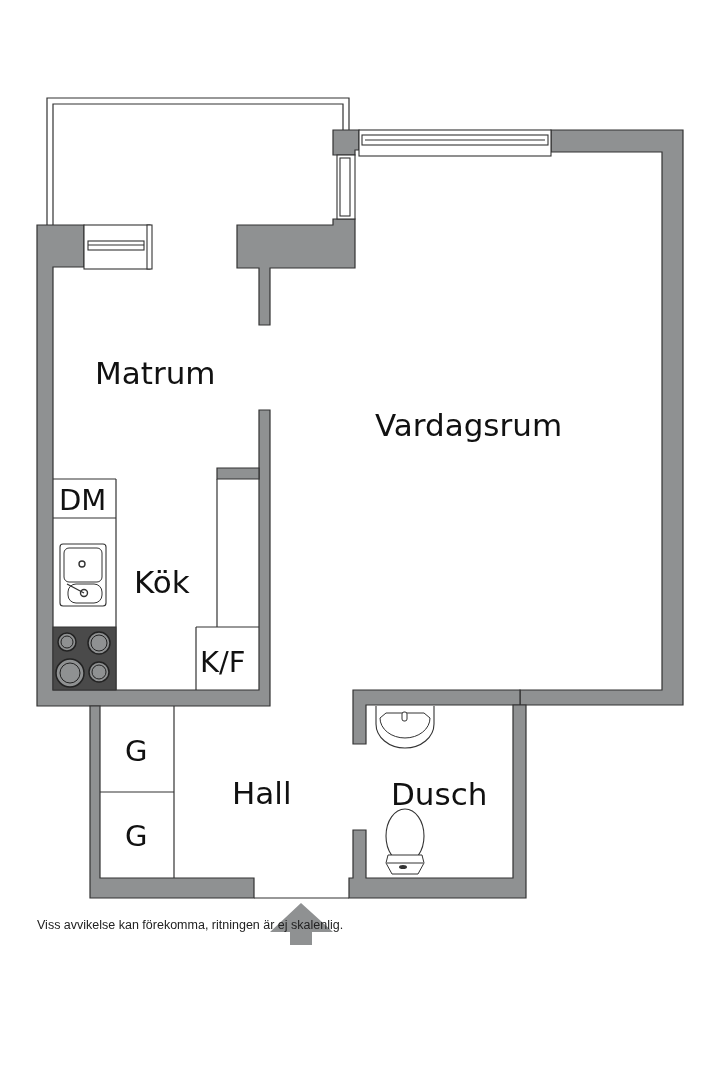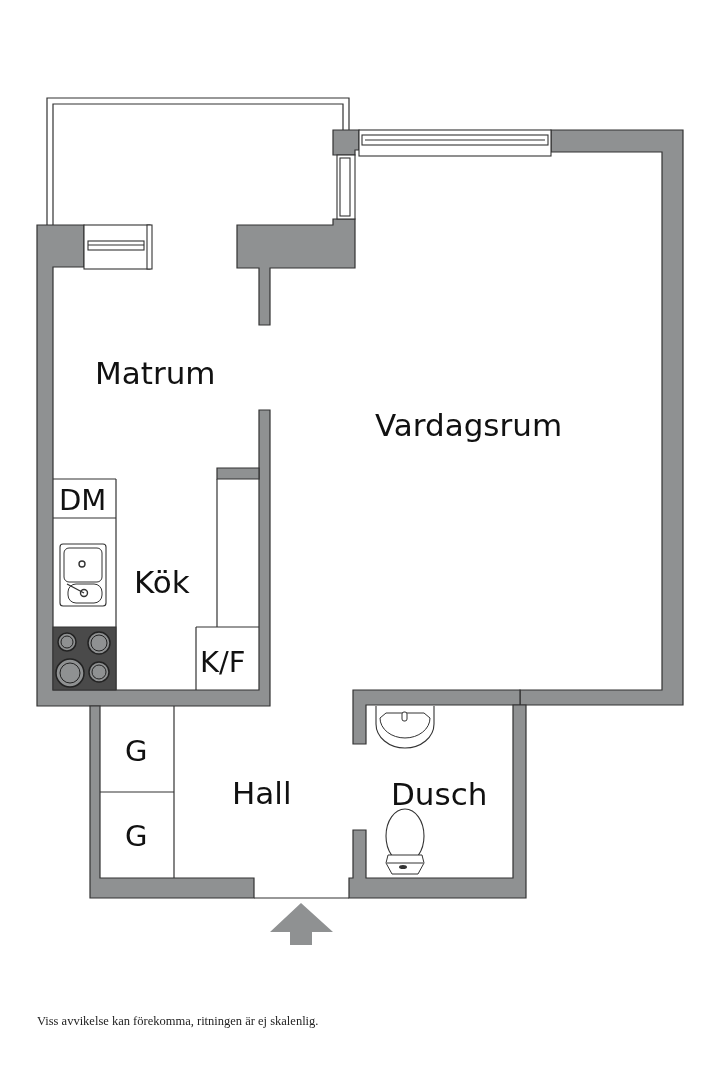--- a/index.html
+++ b/index.html
@@ -3,22 +3,22 @@
 <meta charset="utf-8">
 <style>
   html, body { margin: 0; padding: 0; background: #ffffff; }
   body { width: 720px; height: 1080px; position: relative; overflow: hidden; }
   #plan { position: absolute; left: 0; top: 0; width: 720px; height: 1080px; }
   .room-label { font-family: "DejaVu Sans", sans-serif; fill: #111111; }
   .wall { fill: #8f9192; stroke: #333333; stroke-width: 1.2; }
   .line { fill: none; stroke: #333333; stroke-width: 1.2; }
   .win { fill: #ffffff; stroke: #333333; stroke-width: 1.1; }
   .disclaimer {
-    position: absolute; left: 37px; top: 1014px;
-    font-family: Liberation Serif, serif; font-size: 12.5px; color: #222222;
+    position: absolute; left: 37px; top: 918px;
+    font-family: Liberation Sans, sans-serif; font-size: 12.5px; color: #222222;
   }
 </style>
 </head>
 <body>
 
 <svg id="plan" viewBox="0 0 720 1080" xmlns="http://www.w3.org/2000/svg">
 
   <g>
     <path class="line" d="M47 225 L47 98 L349 98 L349 130"></path>
     <path class="line" d="M53 225 L53 104 L343 104 L343 130"></path>

